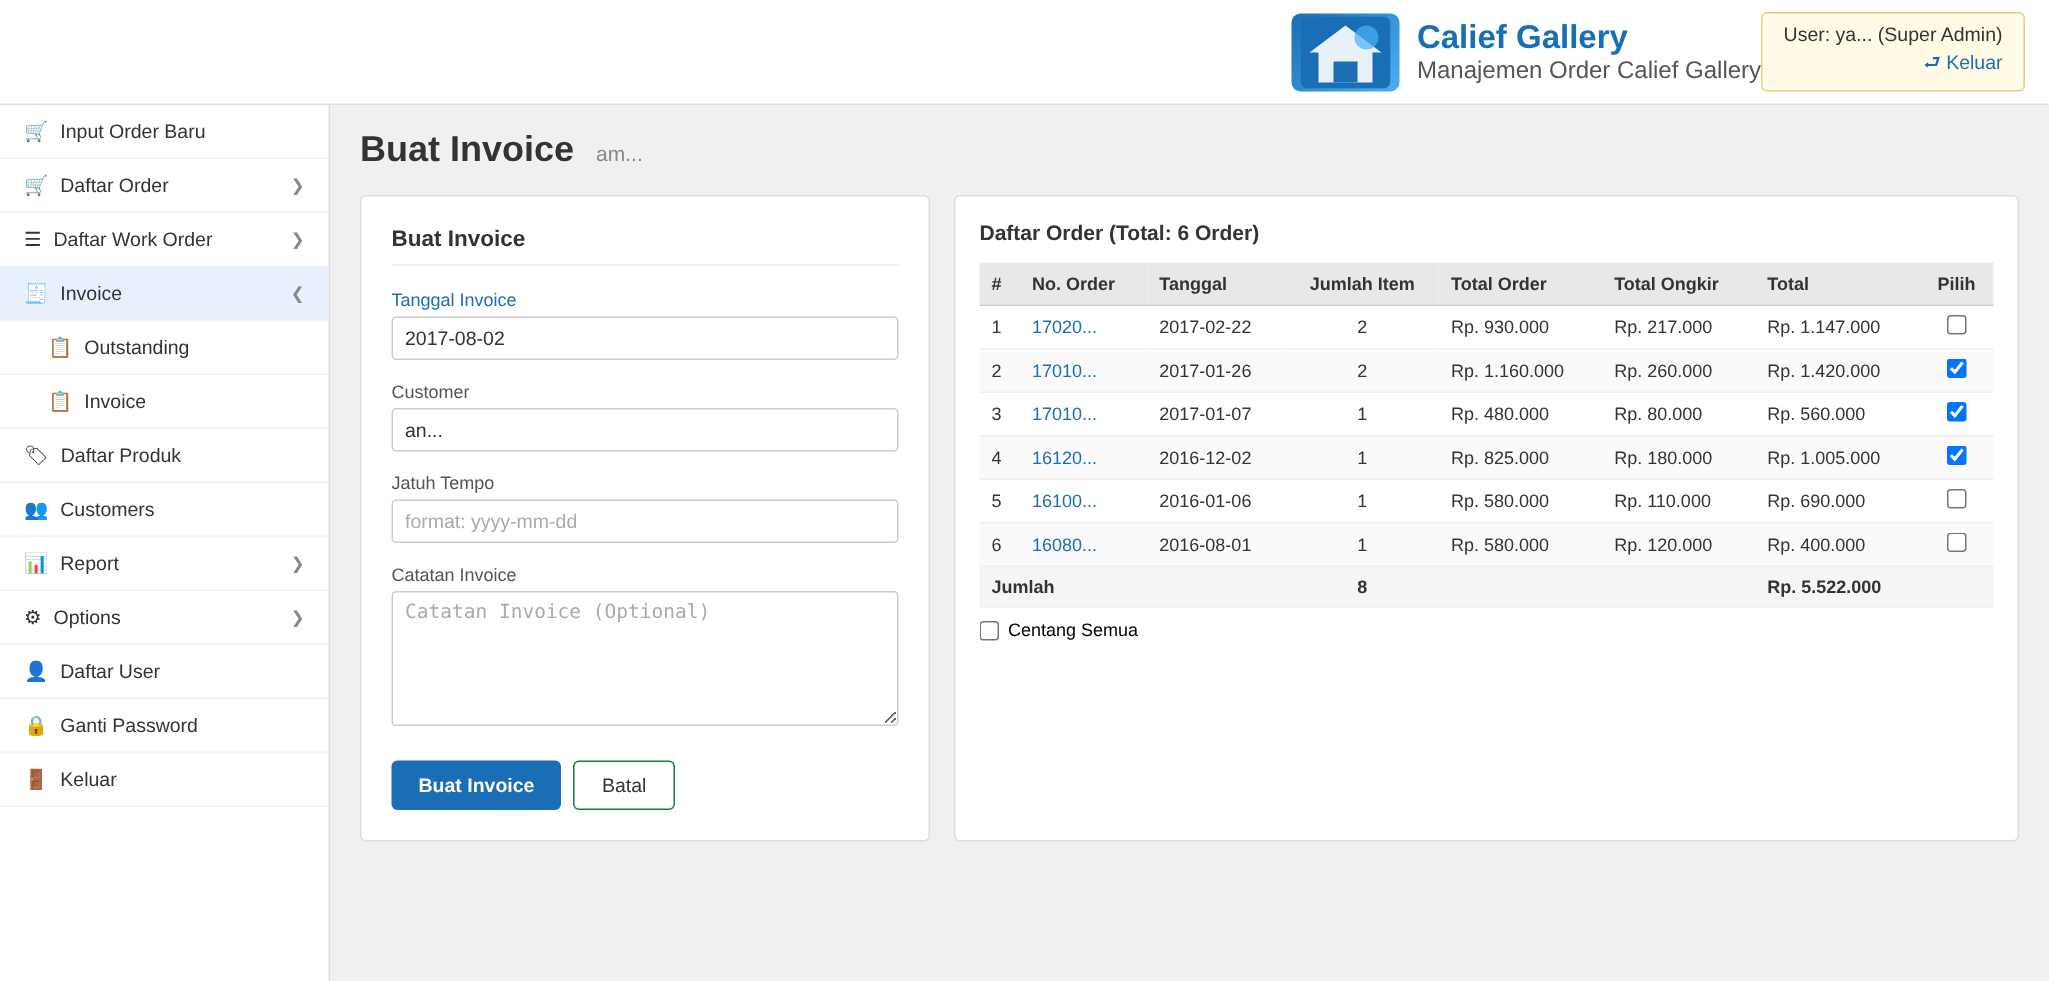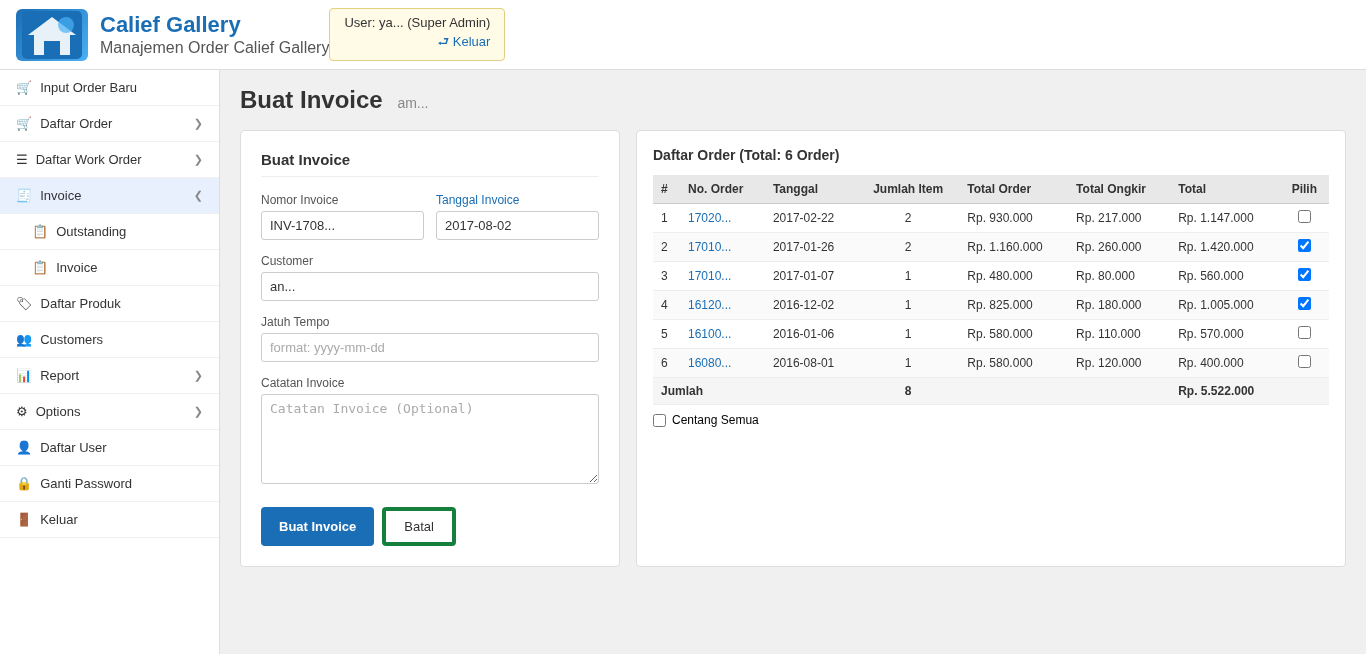--- a/index.html
+++ b/index.html
@@ -4,21 +4,21 @@
   <style>
     * { box-sizing: border-box; margin: 0; padding: 0; }
     body { font-family: Arial, sans-serif; font-size: 13px; background: #f0f0f0; display: flex; flex-direction: column; height: 654px; overflow: hidden; }
 
     
     .header {
       background: #fff;
       border-bottom: 1px solid #ddd;
       display: flex;
       align-items: center;
-      justify-content: flex-start;
+      justify-content: flex-end;
       padding: 8px 16px;
       min-height: 65px;
     }
     .header-left { display: flex; align-items: center; gap: 12px; }
     .logo-box {
       width: 72px; height: 52px;
       background: linear-gradient(135deg, #1a6eb5, #4ab0f5);
       border-radius: 6px;
       display: flex; align-items: center; justify-content: center;
       position: relative; overflow: hidden;
@@ -115,21 +115,21 @@
       border: none;
       padding: 8px 18px;
       border-radius: 4px;
       cursor: pointer;
       font-size: 13px;
       font-weight: bold;
     }
     .btn-secondary {
       background: #fff;
       color: #333;
-      border: 4px solid #15803d;
+      border: 1px solid #15803d;
       padding: 8px 18px;
       border-radius: 4px;
       cursor: pointer;
       font-size: 13px;
     }
 
     
     .table-card {
       flex: 1;
       background: #fff;
@@ -276,24 +276,20 @@
       <span>Buat Invoice</span>
       <span style="font-size:14px; font-weight:normal; color:#888; margin-left:8px;">am...</span>
     </div>
 
     <div class="content-row">
 
       <div class="form-card">
         <h3>Buat Invoice</h3>
 
         <div class="form-row">
-          <div class="form-group">
-            <label>Nomor Invoice</label>
-            <input class="form-control" type="text" value="INV-1708..." style="">
-          </div>
           <div class="form-group">
             <label class="blue">Tanggal Invoice</label>
             <input class="form-control" type="text" value="2017-08-02" style="">
           </div>
         </div>
 
         <div class="form-group">
           <label>Customer</label>
           <input class="form-control" type="text" value="an..." style="">
         </div>
@@ -370,21 +366,21 @@
     <td class="right">Rp. 1.005.000</td>
     <td class="center"><input type="checkbox" checked="" style=""></td>
   </tr>
               <tr>
     <td>5</td>
     <td><span class="link-blue">16100...</span></td>
     <td>2016-01-06</td>
     <td class="center">1</td>
     <td class="right">Rp. 580.000</td>
     <td class="right">Rp. 110.000</td>
-    <td class="right">Rp. 570.000</td>
+    <td class="right">Rp. 690.000</td>
     <td class="center"><input type="checkbox" style=""></td>
   </tr>
               <tr>
     <td>6</td>
     <td><span class="link-blue">16080...</span></td>
     <td>2016-08-01</td>
     <td class="center">1</td>
     <td class="right">Rp. 580.000</td>
     <td class="right">Rp. 120.000</td>
     <td class="right">Rp. 400.000</td>

